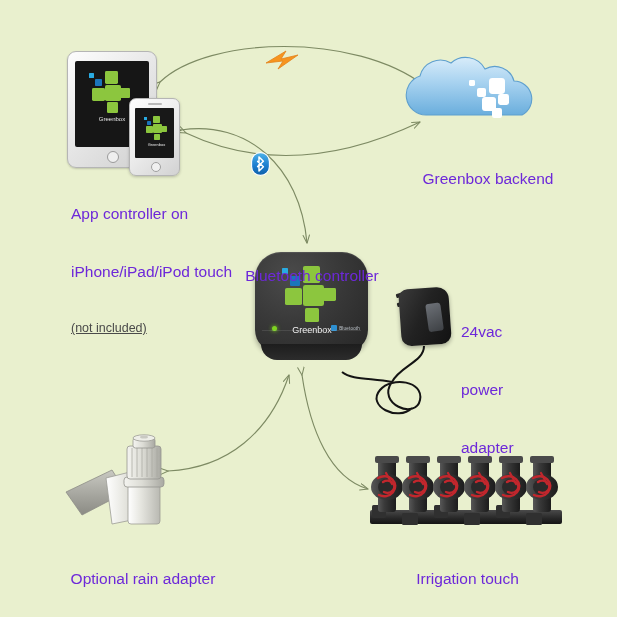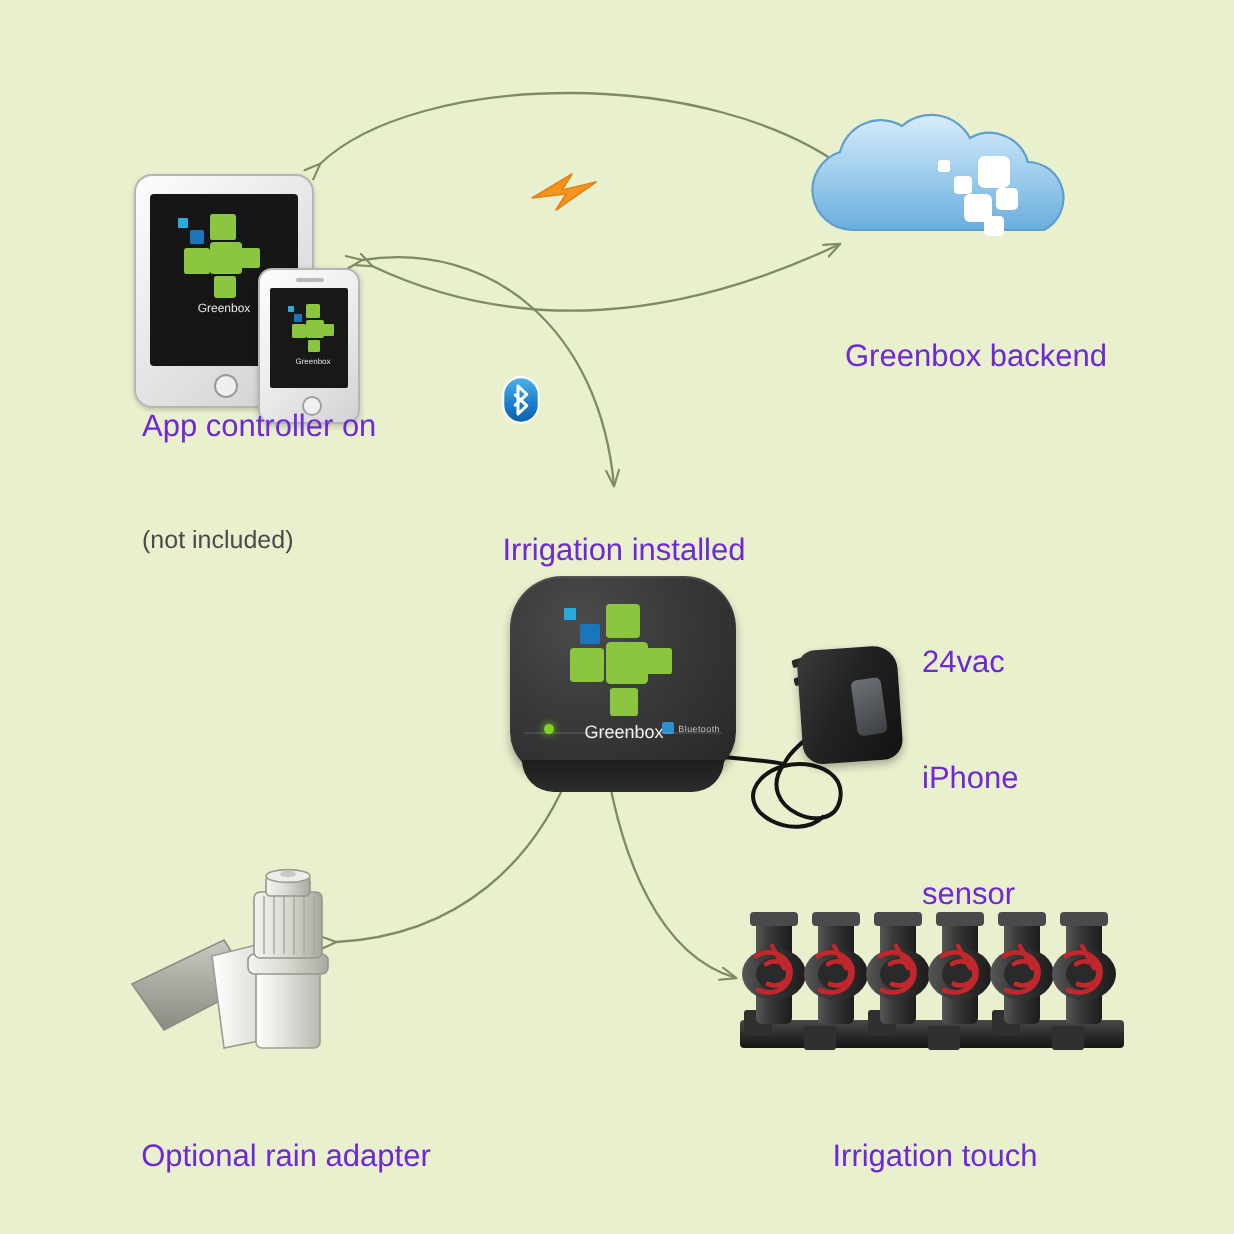--- a/index.html
+++ b/index.html
@@ -21,39 +21,40 @@
     background: #e9f0ce;
   }
   #bg-svg {
     position: absolute;
     left: 0;
     top: 0;
     width: 617px;
     height: 617px;
   }
 
-  .node { position: absolute; margin-top: 36px; }
+  .node { position: absolute; }
 
   
   .label {
     position: absolute;
     color: #3a3a3a;
     font-family: "Liberation Sans", sans-serif;
     line-height: 1.22;
     white-space: pre;
   }
   .label .l-main {
     display: block;
     font-size: 15.5px;
     color: #6d28d9;
   }
   .label .l-sub {
     display: block;
     font-size: 12.5px;
     color: #4a4a4a;
+    text-decoration: underline;
   }
   .label.center { text-align: center; }
 
   
   #tablet {
     left: 67px; top: 51px;
     width: 88px; height: 115px;
     background: linear-gradient(135deg,#fdfdfd 0%,#e8e8e8 45%,#cfcfcf 100%);
     border: 1px solid #b5b5b5;
     border-radius: 9px;
@@ -483,35 +484,36 @@
   <div id="adapter" class="node">
     <div class="prong p1"></div>
     <div class="prong p2"></div>
     <div class="shell">
       <div class="window"></div>
     </div>
   </div>
 
   <div class="label" style="left:71px; top:166px; width:230px;">
     <span class="l-main">App controller on</span>
+    <span class="l-main">iPhone/iPad/iPod touch</span>
     <span class="l-sub">(not included)</span>
   </div>
 
   <div class="label center" style="left:408px; top:131px; width:160px;">
     <span class="l-main">Greenbox backend</span>
   </div>
 
   <div class="label center" style="left:228px; top:228px; width:168px;">
-    <span class="l-main">Irrigation installed</span>
+    <span class="l-main">Bluetooth controller</span>
   </div>
 
   <div class="label" style="left:461px; top:284px; width:110px;">
     <span class="l-main">24vac</span>
-    <span class="l-main">iPhone</span>
-    <span class="l-main">sensor</span>
+    <span class="l-main">power</span>
+    <span class="l-main">adapter</span>
   </div>
 
   <div class="label center" style="left:48px; top:531px; width:190px;">
     <span class="l-main">Optional rain adapter</span>
     
   </div>
 
   <div class="label center" style="left:375px; top:531px; width:185px;">
     <span class="l-main">Irrigation touch</span>
     

